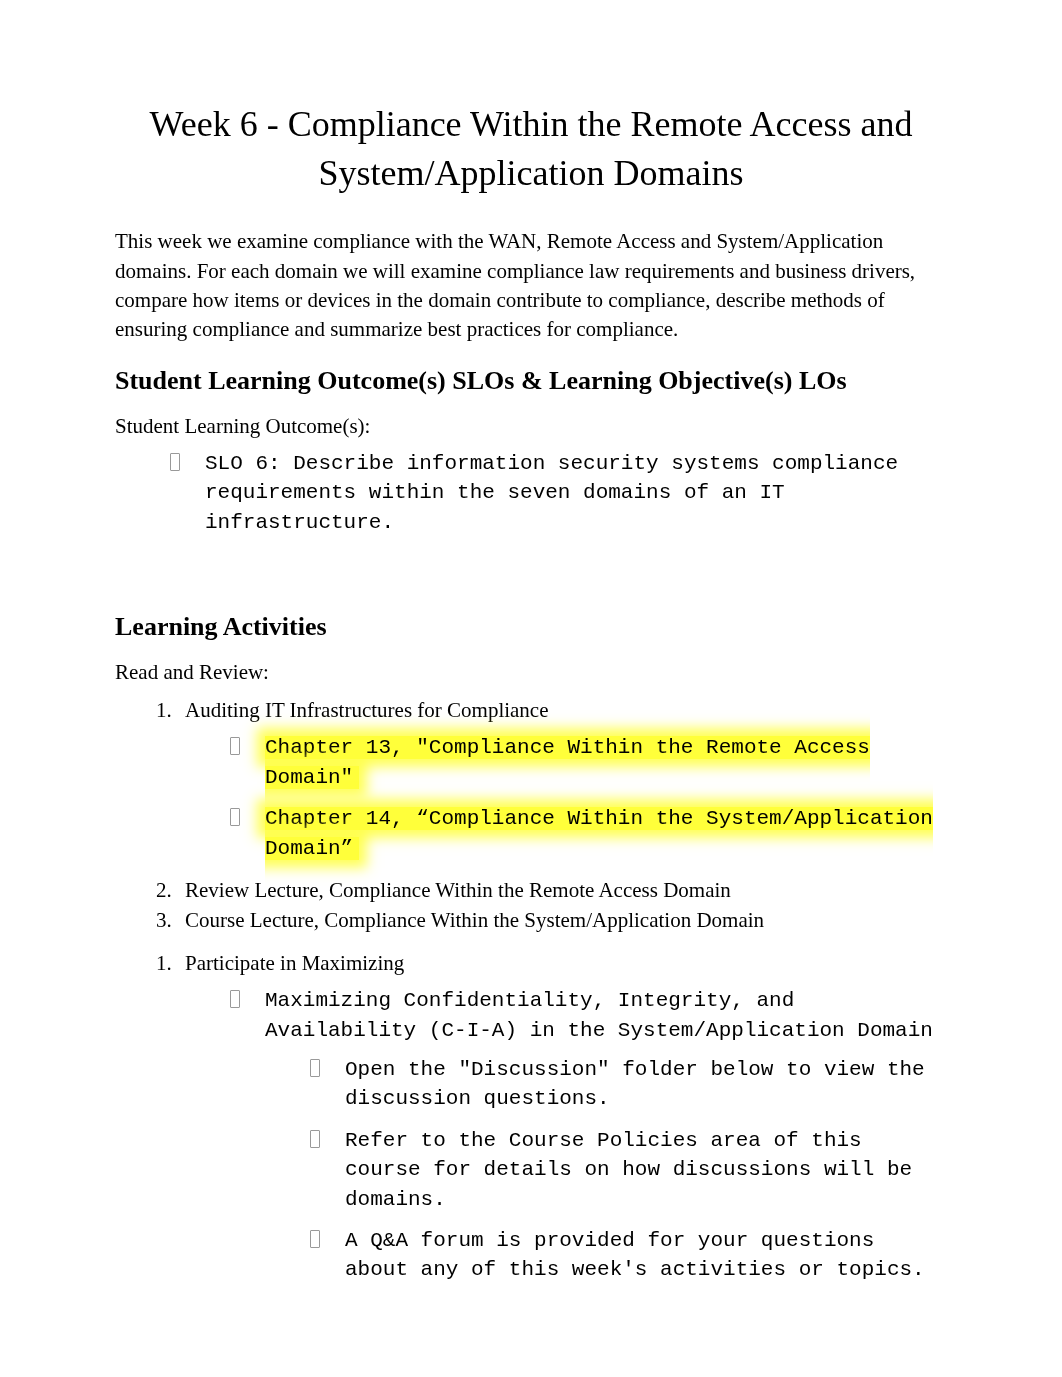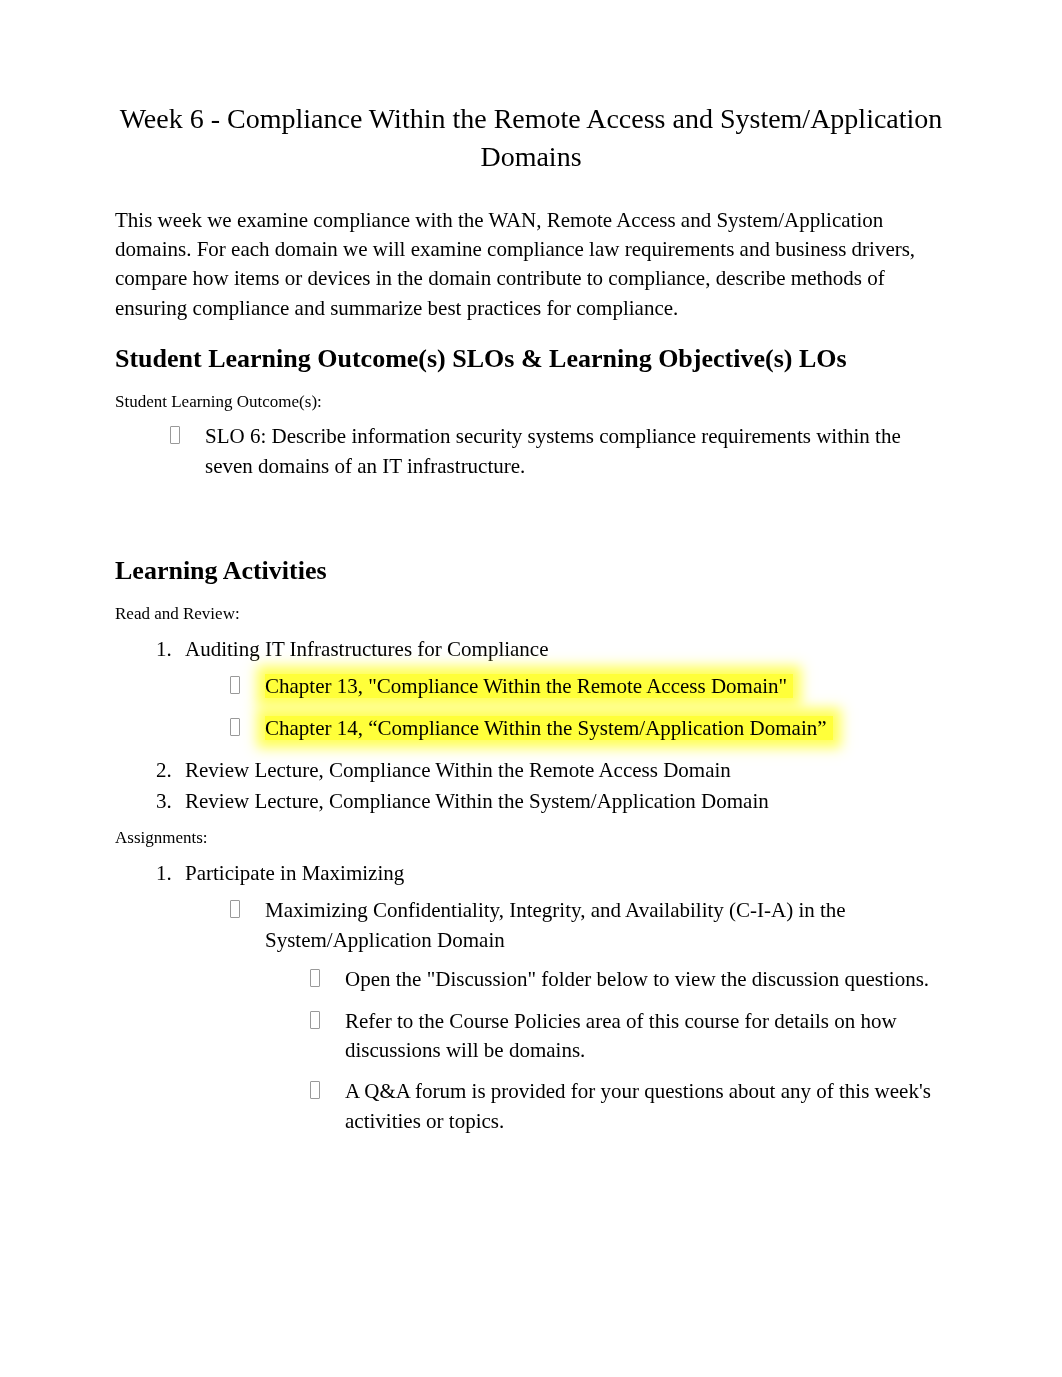--- a/index.html
+++ b/index.html
@@ -8,42 +8,43 @@
     background: #fff;
     font-family: "Times New Roman", Times, serif;
     color: #000;
     width: 1062px;
   }
   .page {
     padding: 100px 115px 80px 115px;
   }
   .title {
     text-align: center;
-    font-size: 28px;
+    font-size: 36px;
     margin: 0 0 30px 0;
     line-height: 1.35;
     font-weight: 400;
   }
   .intro {
     font-size: 21px;
     line-height: 1.4;
   }
   .section-heading {
     font-size: 26px;
     margin: 0 0 18px 0;
     font-weight: 700;
   }
   .sub-text {
-    font-size: 17px;
+    font-size: 21px;
     margin: 0 0 10px 0;
   }
   ul.square-list {
     list-style: none;
     padding-left: 55px;
     margin: 8px 0 40px 0;
+    font-family: Liberation Mono, monospace;
   }
   ul.square-list > li {
     position: relative;
     font-size: 21px;
     line-height: 1.4;
     padding-left: 35px;
     margin-bottom: 8px;
   }
   ul.square-list > li::before {
     content: "";
@@ -109,24 +110,23 @@
 
   <ol class="numbered">
     <li>
       <span>Auditing IT Infrastructures for Compliance</span>
       <ul class="square-list inner">
         <li><span class="hl">Chapter 13, "Compliance Within the Remote Access Domain"</span></li>
         <li><span class="hl">Chapter 14, “Compliance Within the System/Application Domain”</span></li>
       </ul>
     </li>
     <li>Review Lecture, Compliance Within the Remote Access Domain</li>
-    <li>Review Lecture, Compliance Within the System/Application Domain</li>
+    <li>Course Lecture, Compliance Within the System/Application Domain</li>
   </ol>
 
-  <p class="sub-text">Assignments:</p>
 
   <ol class="numbered">
     <li>
       <span>Participate in Maximizing</span>
       <ul class="square-list inner">
         <li>
           <span>Maximizing Confidentiality, Integrity, and Availability (C-I-A) in the System/Application Domain</span>
           <ul class="square-list inner2">
             <li>Open the "Discussion" folder below to view the discussion questions.</li>
             <li>Refer to the Course Policies area of this course for details on how discussions will be domains.</li>

